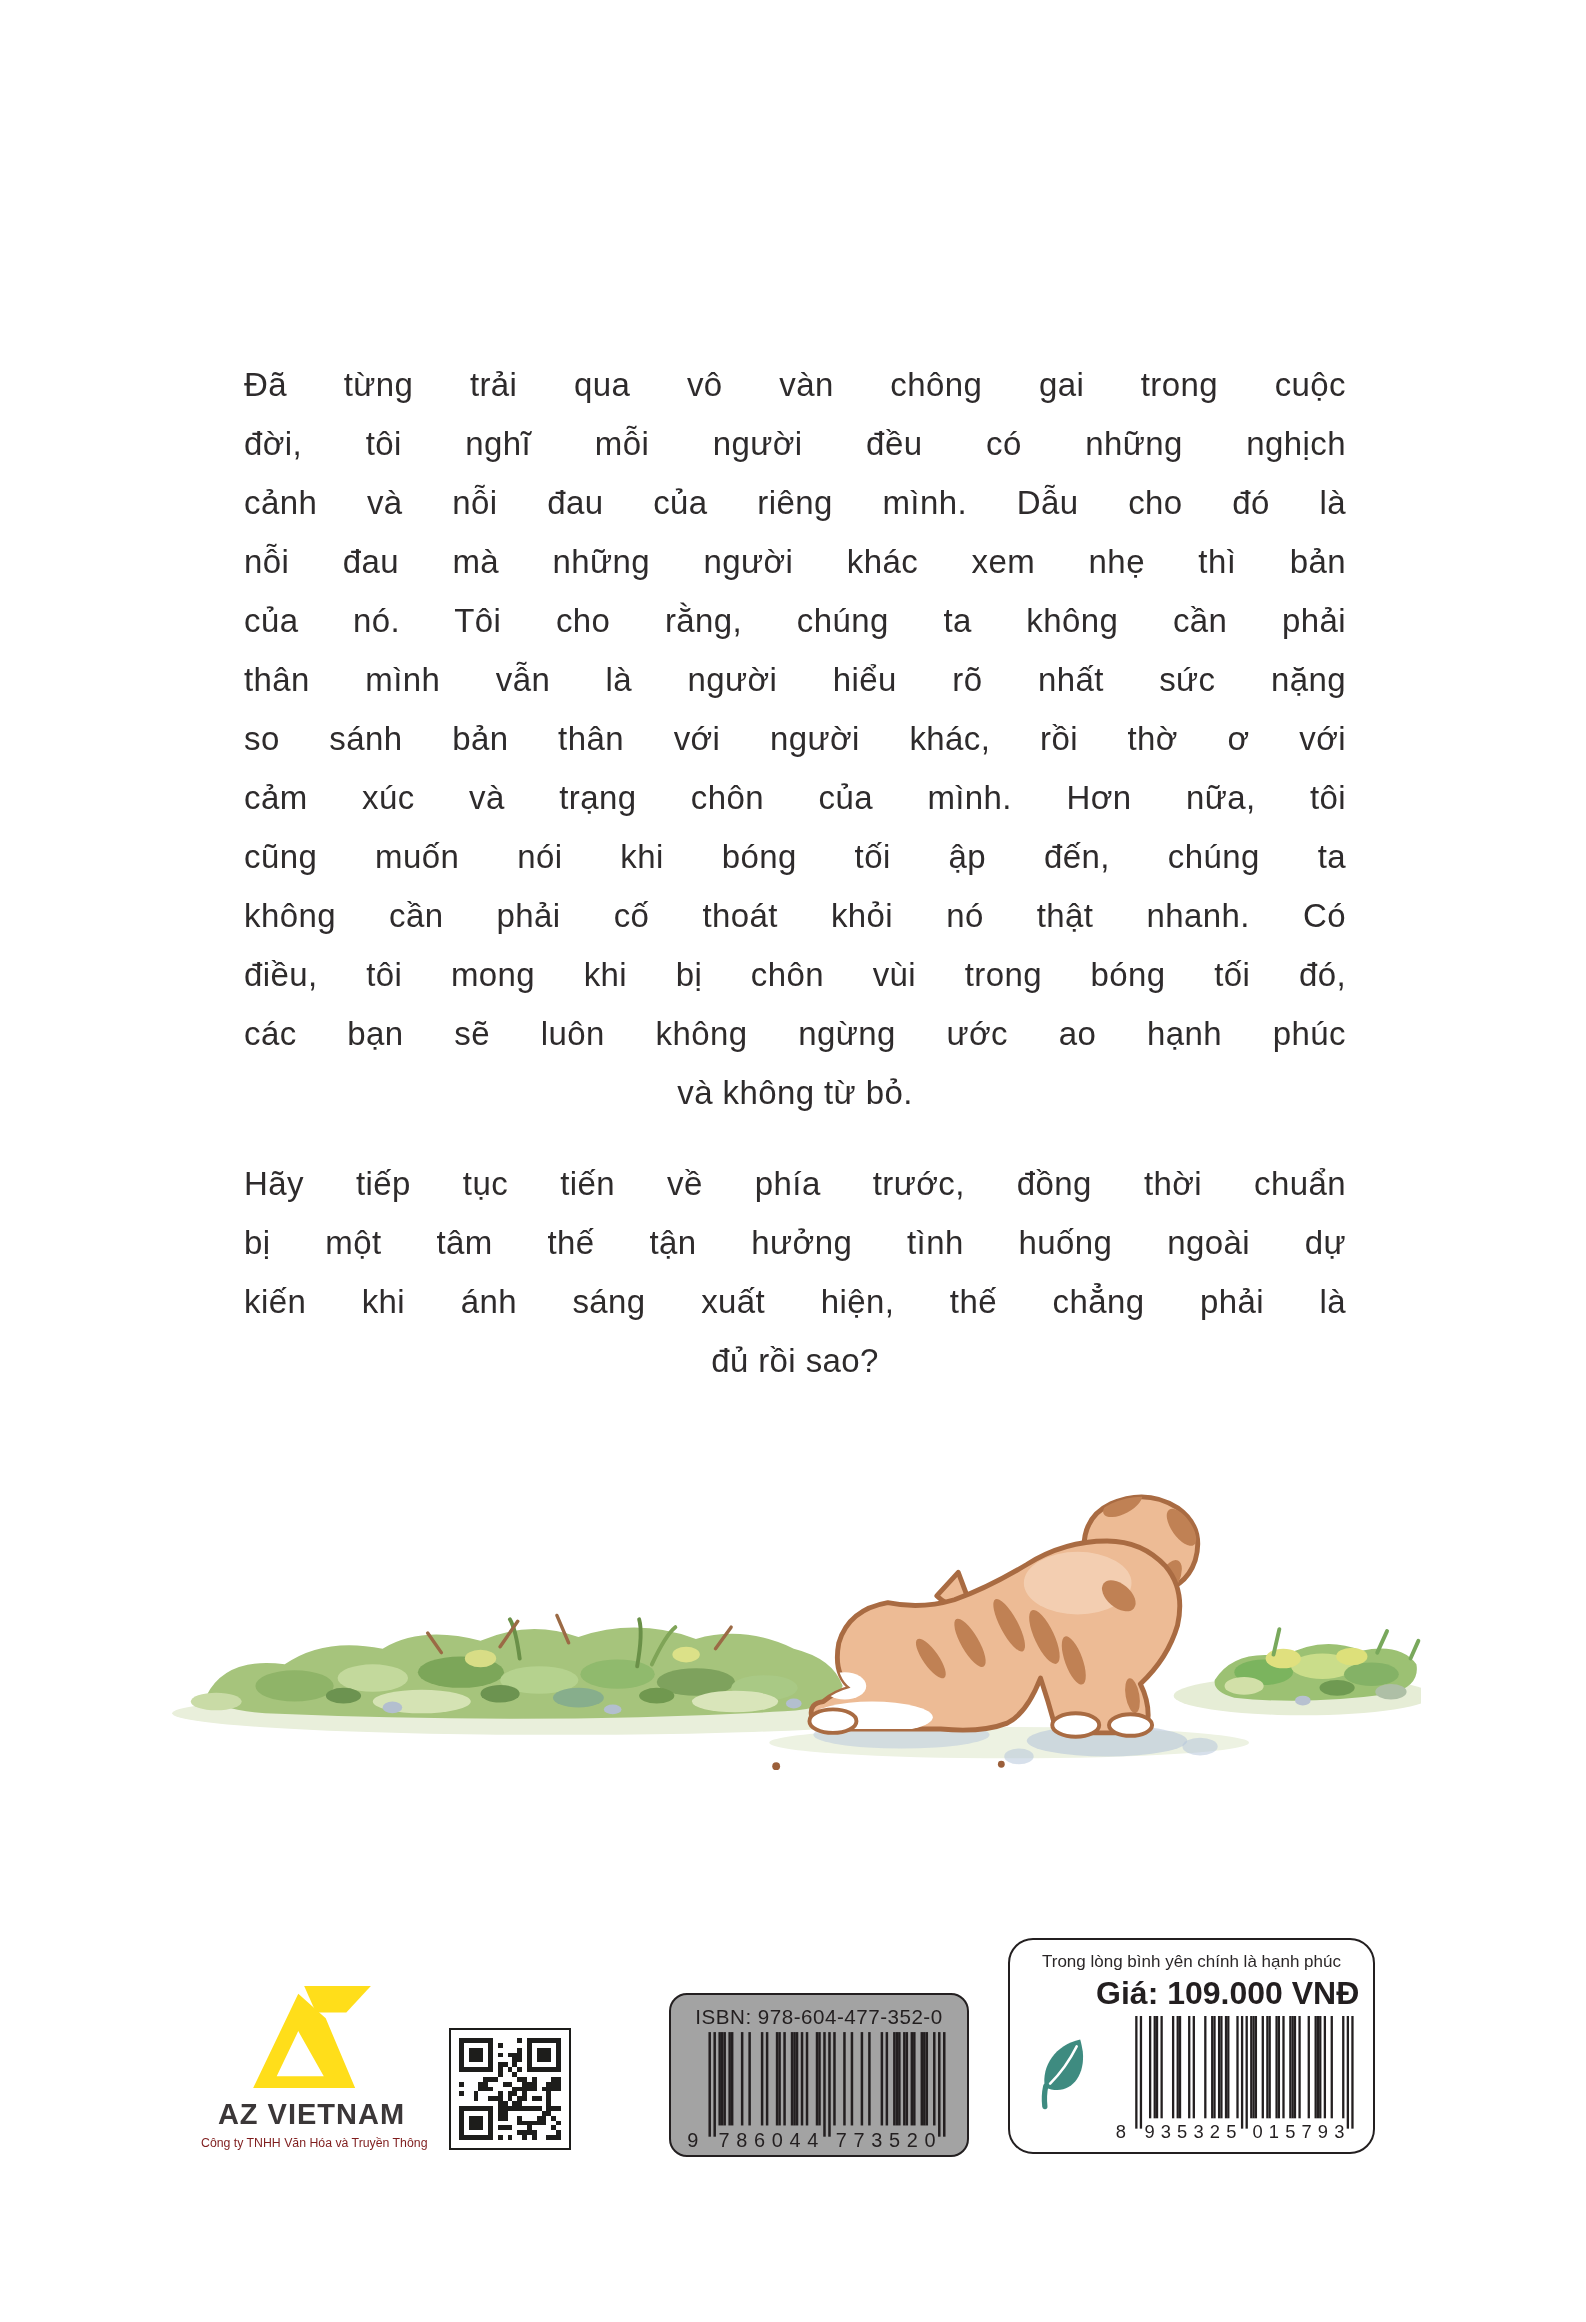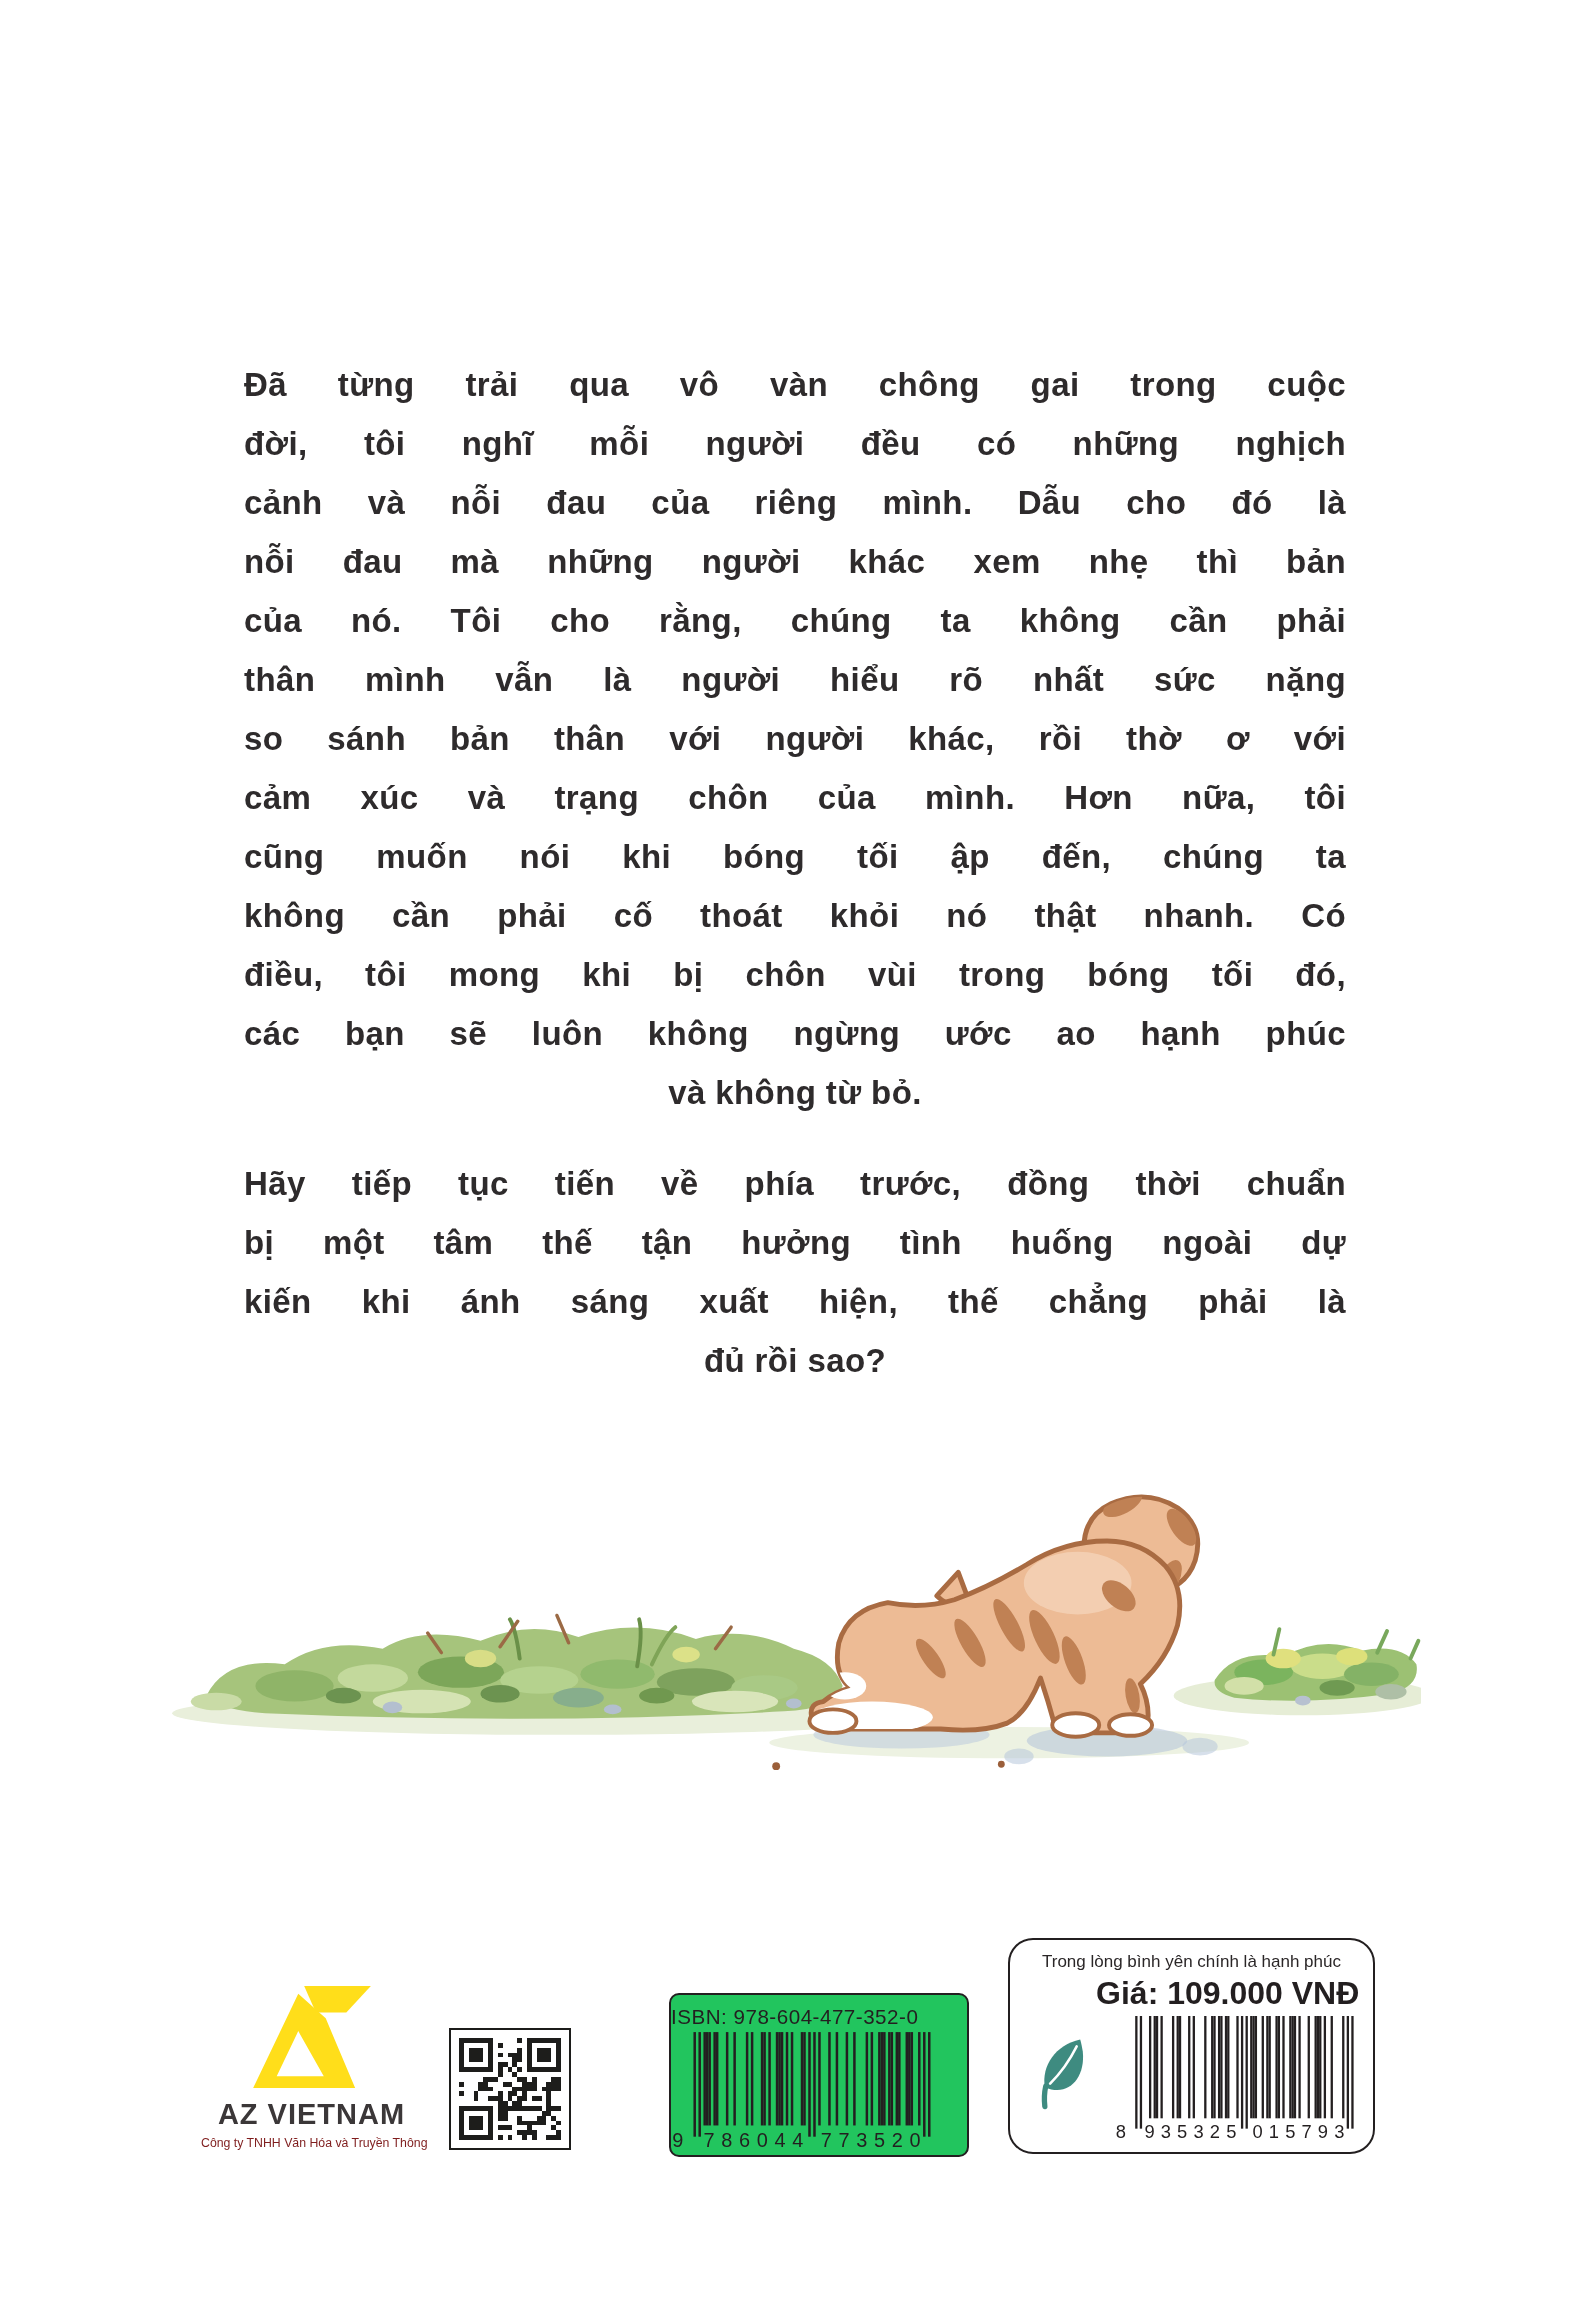--- a/index.html
+++ b/index.html
@@ -1,34 +1,34 @@
 <!DOCTYPE html>
 <html><head>
 <meta charset="utf-8">
 <style>
   html,body{margin:0;padding:0;background:#ffffff;}
   .page{
     position:relative;width:1587px;height:2323px;background:#ffffff;
     font-family:"Liberation Sans",sans-serif;color:#2e2b2c;overflow:hidden;
   }
   
-  .blurb{position:absolute;left:244px;top:355px;width:1102px;font-size:33px;line-height:59px;letter-spacing:0.4px;color:#2e2b2c;font-weight:bold;}
+  .blurb{position:absolute;left:244px;top:355px;width:1102px;font-size:33px;line-height:59px;letter-spacing:0.4px;color:#2e2b2c;}
   .para{margin:0;}
   .para + .para{margin-top:32px;}
   .text-line{text-align:justify;text-align-last:justify;white-space:normal;}
   .text-line.last{text-align-last:center;}
   
   .illustration{position:absolute;left:147px;top:1402px;width:1274px;height:372px;}
   
   .publisher{position:absolute;left:201px;top:1986px;width:221px;text-align:center;}
   .az-mark{display:block;margin:0 auto;}
   .az-name{margin-top:9.8px;font-size:29px;font-weight:600;letter-spacing:1px;color:#3b3738;white-space:nowrap;}
   .az-sub{margin-top:4.9px;font-size:12.3px;color:#7f1d1d;white-space:nowrap;}
   .qr-box{position:absolute;left:449px;top:2028px;width:102px;height:102px;border:2.9px solid #1c1c1a;padding:7.8px;background:#fff;}
-  .isbn-box{position:absolute;left:669px;top:1993px;width:296px;height:160px;border:2px solid #231f20;border-radius:10px;background:#22c55e;}
+  .isbn-box{position:absolute;left:669px;top:1993px;width:296px;height:160px;border:2px solid #231f20;border-radius:18px;background:#a3a3a3;text-align:center;}
   .isbn-label{margin-top:9.8px;font-size:20.6px;letter-spacing:0.5px;color:#231f20;white-space:nowrap;}
   .isbn-box svg{margin-top:2.9px;}
   .price-box{position:absolute;left:1008px;top:1938px;width:363px;height:212px;border:2px solid #231f20;border-radius:25px;background:#fff;}
   .tagline{position:absolute;top:11.8px;left:0;width:100%;text-align:center;font-size:17px;color:#2b2728;white-space:nowrap;}
   .price{position:absolute;top:35px;right:13.7px;font-size:32px;font-weight:700;color:#231f20;white-space:nowrap;}
   .leaf{position:absolute;left:25.5px;top:94px;}
   .price-ean{position:absolute;right:11.8px;top:76px;}
   svg text{font-family:"Liberation Sans",sans-serif;fill:#231f20;}
 </style>
 </head>

